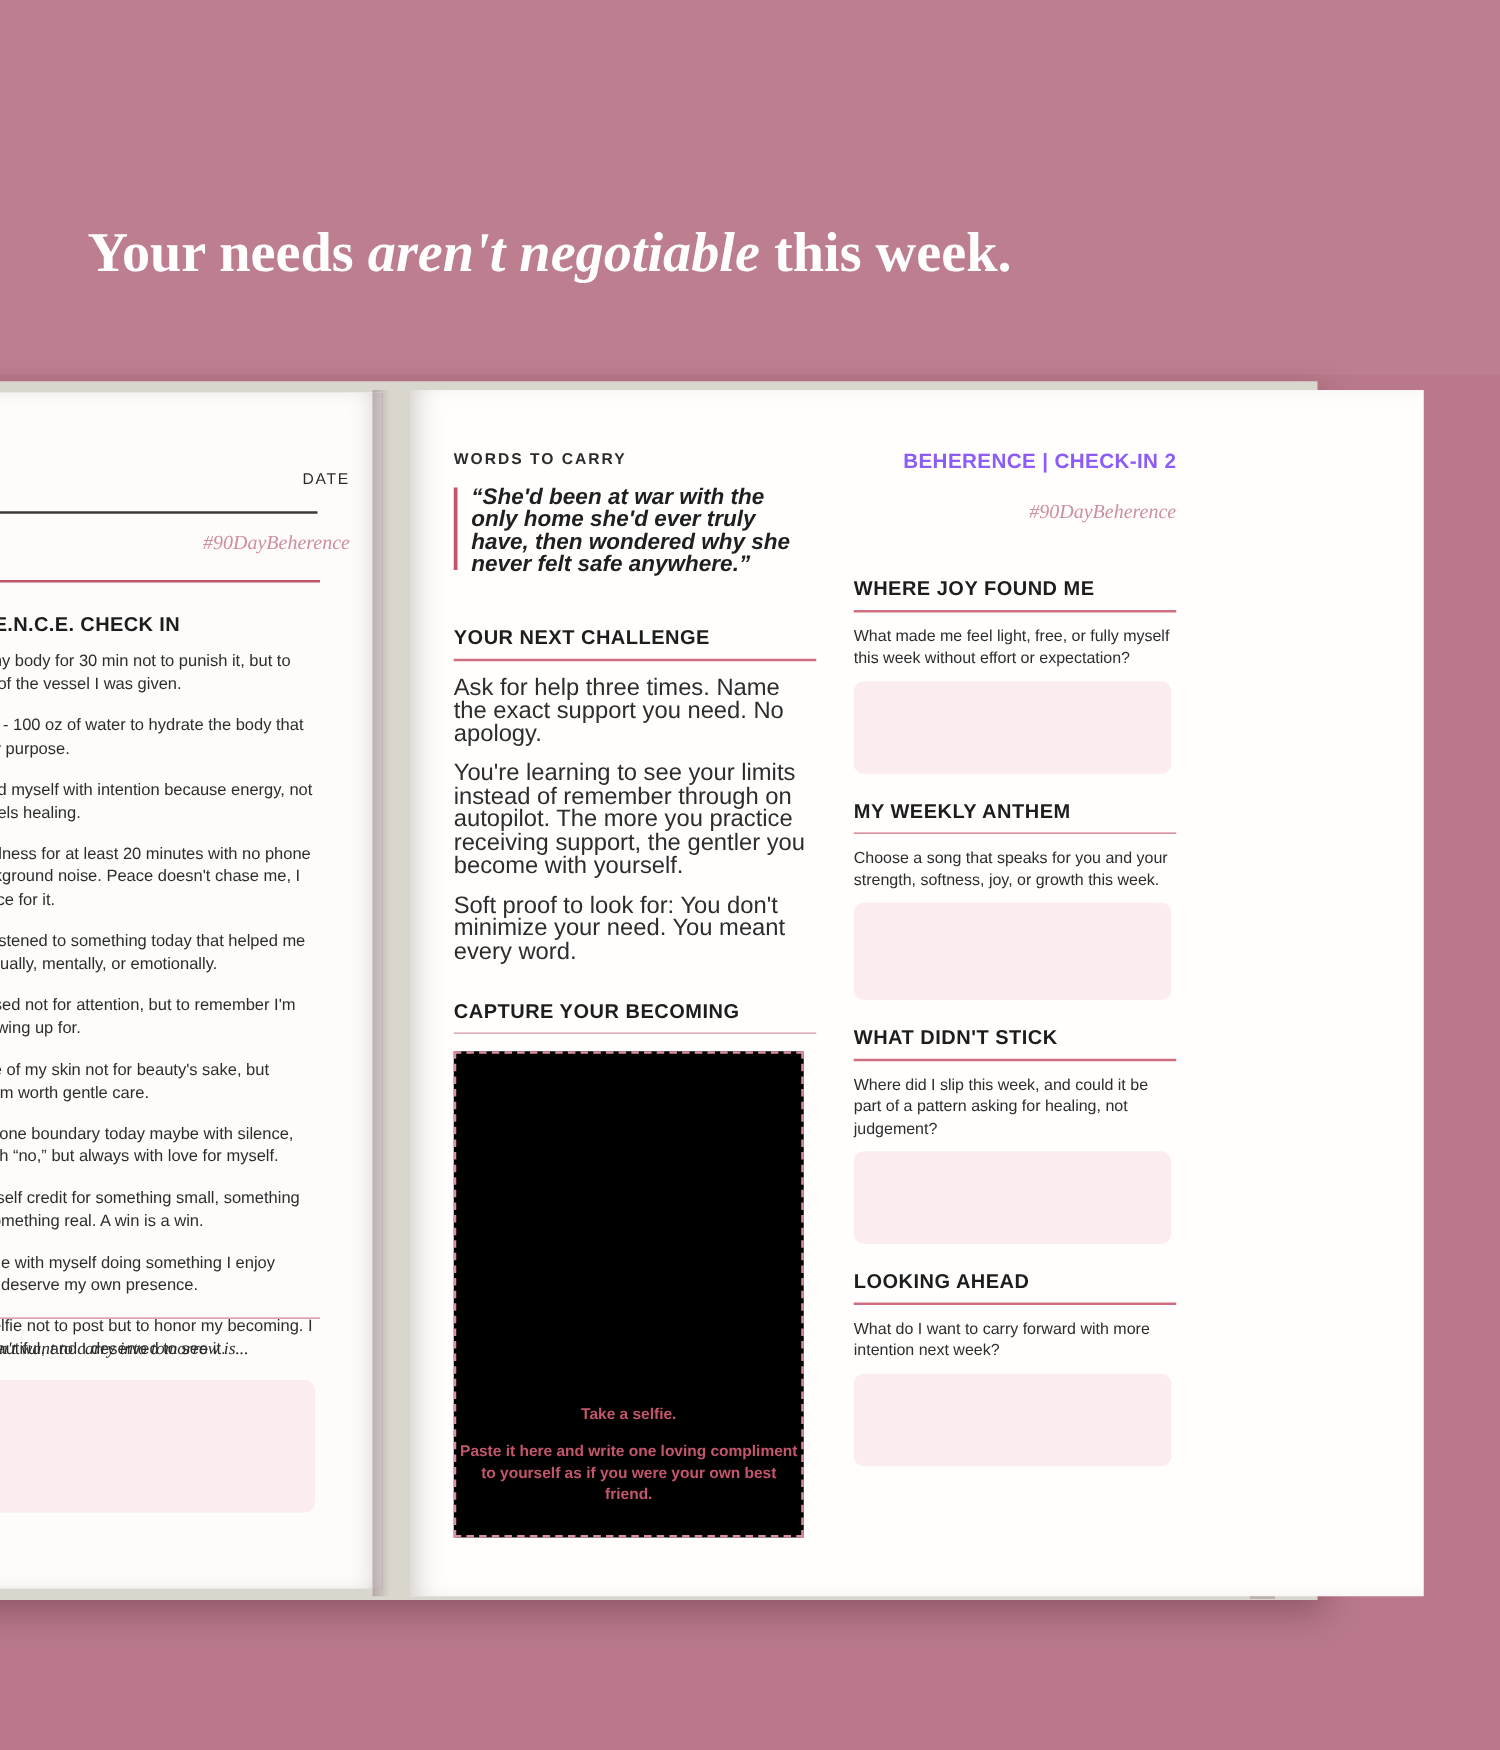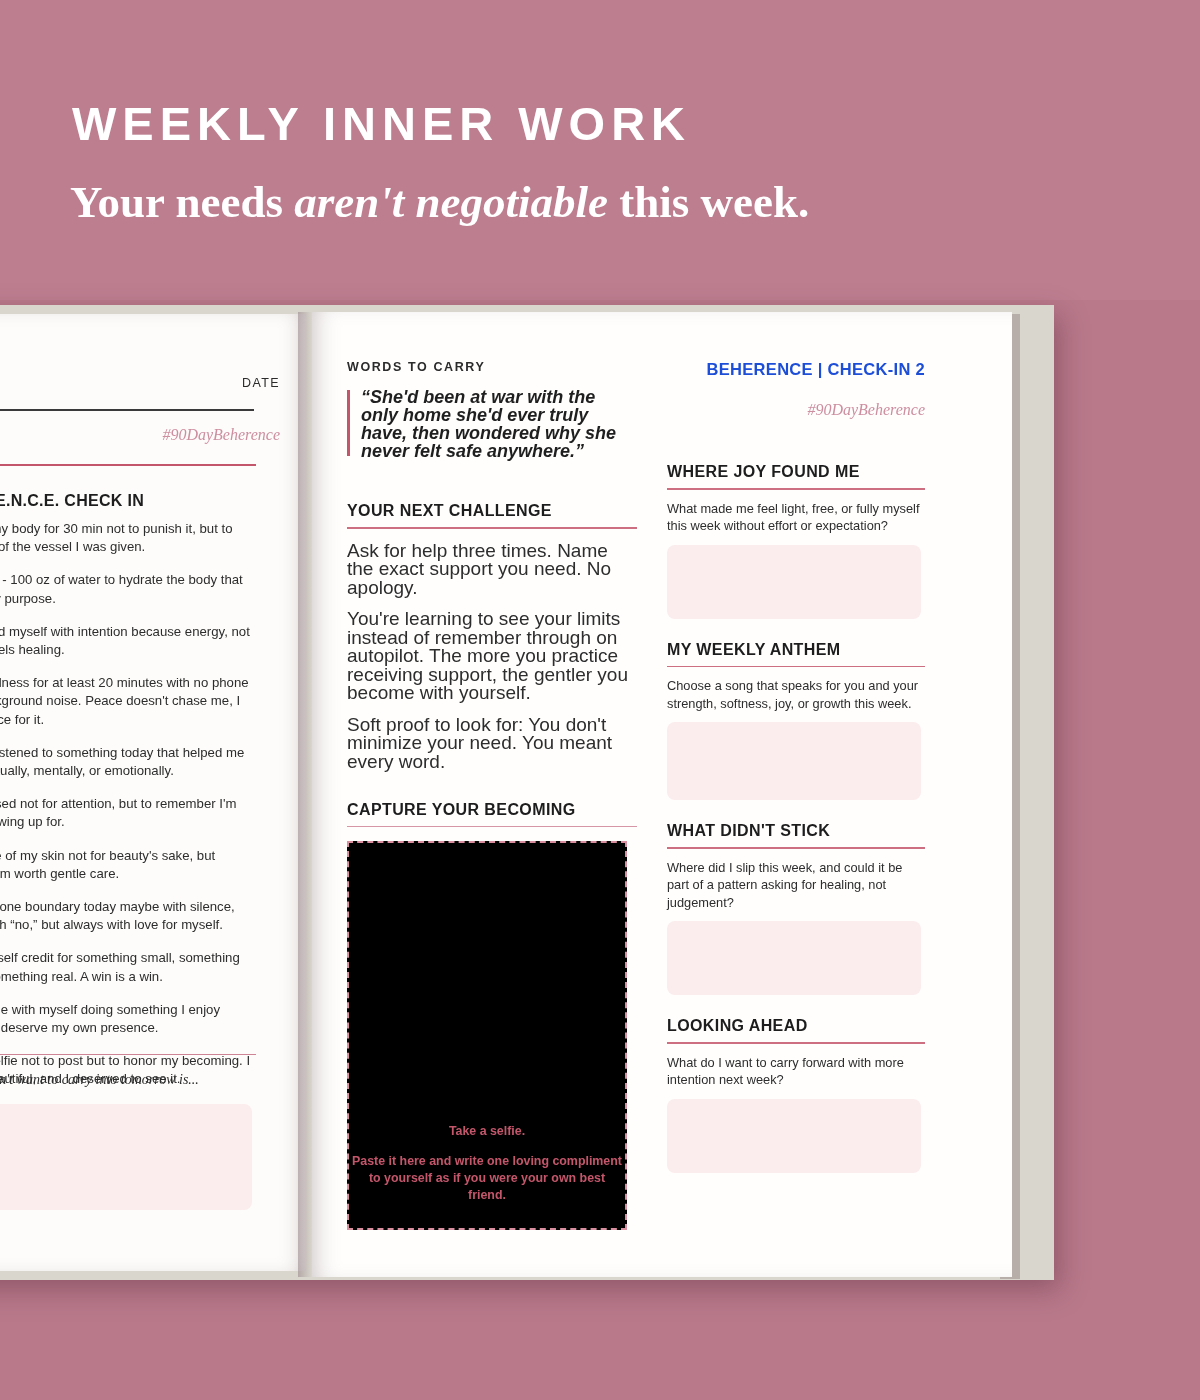--- a/index.html
+++ b/index.html
@@ -75,22 +75,22 @@
     position: absolute;
     left: 6px; top: 14px;
     width: 340px;
     height: 957px;
     background: #fdfcfa;
     box-shadow: inset -14px 0 22px -12px rgba(120,100,105,.45);
     overflow: hidden;
   }
   .page-right {
     position: absolute;
-    left: 352px; top: 12px;
-    width: 700px;
+    left: 368px; top: 12px;
+    width: 811px;
     height: 965px;
     background: #fffefd;
     box-shadow: inset 16px 0 24px -14px rgba(120,100,105,.40);
     overflow: hidden;
   }
   .gutter {
     position: absolute;
     left: 338px; top: 12px;
     width: 14px; height: 965px;
     background: linear-gradient(to right, rgba(150,130,135,.55), rgba(255,255,255,0));
@@ -234,21 +234,21 @@
     font-size: 18px;
     line-height: 18px;
     color: #1f1f1f;
   }
   .para { margin-top: 13px; }
 
   .checkin-title {
     font-size: 16.5px;
     font-weight: bold;
     letter-spacing: .3px;
-    color: #1d4ed8;
+    color: #8b5cf6;
     text-align: right;
   }
   .r-hash {
     margin-top: 22px;
     text-align: right;
   }
 
   .selfie-box {
     margin-top: 14px;
     width: 276px;
@@ -282,21 +282,20 @@
     width: 254px;
     height: 74px;
   }
   .r-field.tall { height: 78px; }
   .r-sec { margin-top: 22px; }
 </style>
 </head>
 <body>
 
 <div class="banner">
-  <div class="banner-title">WEEKLY INNER WORK</div>
   <div class="banner-sub">
     <span>Your needs </span><span class="ital">aren't negotiable</span><span> this week.</span>
   </div>
 </div>
 
 <div class="book">
   <div class="book-cover"></div>
   <div class="book-shadow-right"></div>
 
   <div class="page-left">

